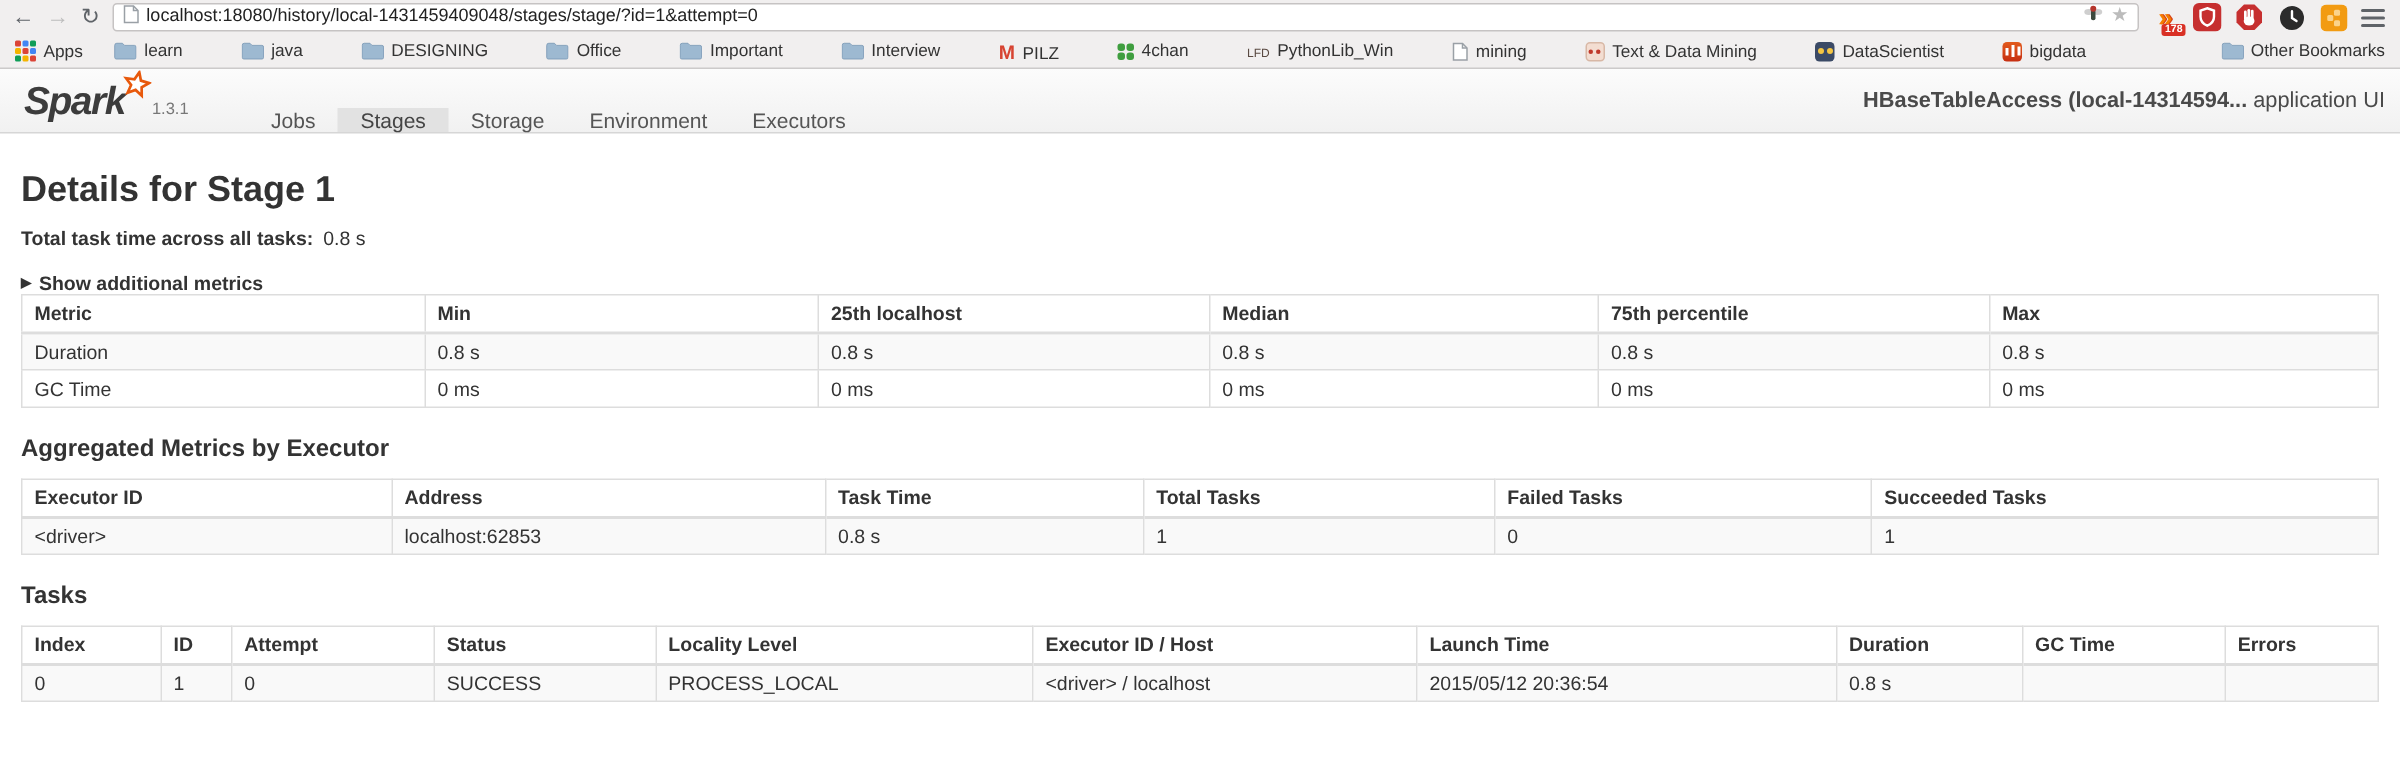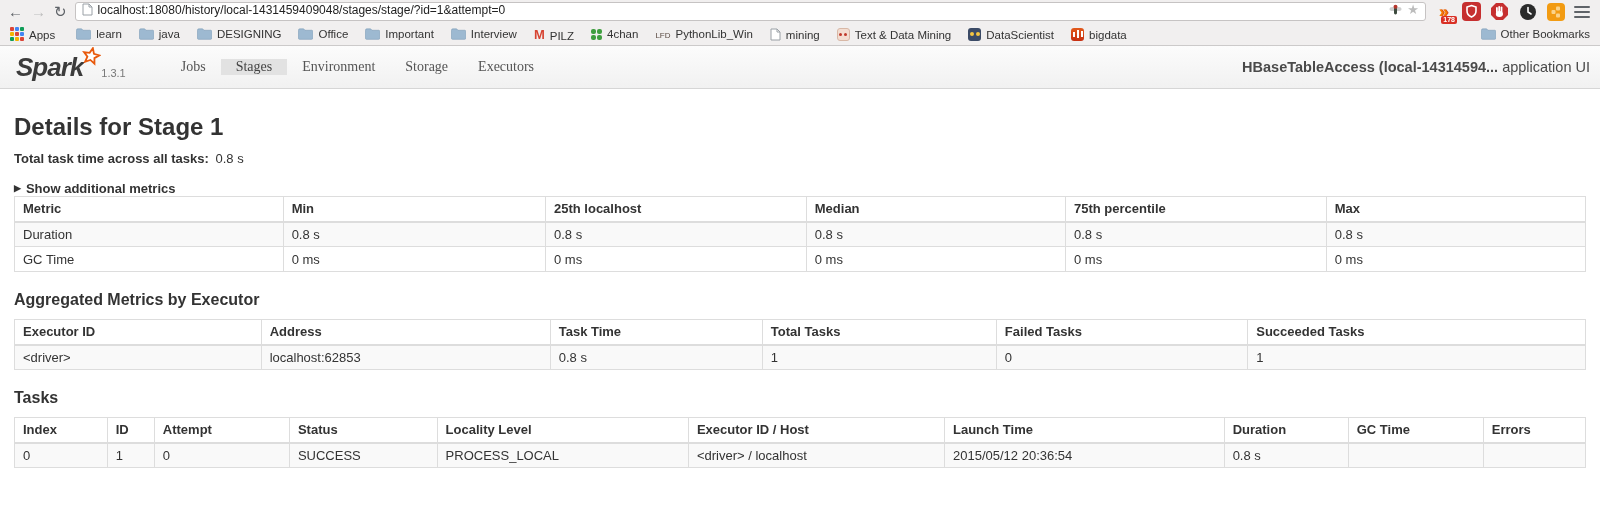--- a/index.html
+++ b/index.html
@@ -55,21 +55,21 @@
 
   
   .spark-header { height:43px; background:linear-gradient(#fcfcfc,#f1f1f1);
                   border-bottom:1px solid #d6d6d6; display:flex; align-items:stretch;
                   padding:0 0 0 16px; }
   .logo-wrap { display:flex; align-items:center; margin-right:40px; }
   .logo-text { position:relative; font-size:26px; font-weight:bold; font-style:italic;
                color:#3c3c3c; letter-spacing:-1px; padding-right:14px; }
   .logo-star { position:absolute; top:-9px; right:-4px; }
   .logo-version { font-size:11px; color:#777; margin-left:4px; margin-top:12px; }
-  .spark-nav { display:flex; list-style:none; align-items:center;font-family:Liberation Serif, serif; }
+  .spark-nav { display:flex; list-style:none; align-items:flex-end; }
   .spark-nav li { display:flex; align-items:center; padding:0 15px; font-size:14px;
                   color:#555; cursor:pointer; }
   .spark-nav li.active { background:#e2e2e2; color:#444; }
   .app-title { margin-left:auto; display:flex; align-items:center; padding-right:10px;
                font-size:14.5px; color:#4a4a4a; white-space:nowrap; }
   .app-title b { font-weight:bold; }
   .app-title span { margin-left:4px; }
 
   
   .content { padding:0 14px; color:#333; }
@@ -179,21 +179,21 @@
           <i style="background:#0f9d58"></i>
         <i style="background:#f4b400"></i>
           <i style="background:#db4437"></i>
           <i style="background:#4285f4"></i>
         <i style="background:#0f9d58"></i>
           <i style="background:#f4b400"></i>
           <i style="background:#db4437"></i>
       </span>
       <span>Apps</span>
     </span>
-    <span id="bookmark-items" style="display:flex;align-items:center;gap:17px">
+    <span id="bookmark-items" style="display:flex;align-items:center;gap:39px">
         <span class="bm-item">
           <span class="bm-ico">
             <svg width="15" height="12" viewBox="0 0 16 12">
               <path d="M0.5 2 q0-1.5 1.5-1.5 h4 l1.5 1.5 h7 q1.2 0 1.2 1.2 v7.3 q0 1.2-1.2 1.2 h-12.8 q-1.2 0-1.2-1.2 z" fill="#9db9d1" stroke="#7a99b5" stroke-width="0.6"></path>
             </svg>
           </span>
           <span>learn</span>
         </span>
         <span class="bm-item">
           <span class="bm-ico">
@@ -316,22 +316,22 @@
         <svg width="20" height="20" viewBox="0 0 20 20">
             <path d="M10 1 l2.2 5.2 5.6 0.5 -4.2 3.7 1.2 5.5 -4.8-2.9 -4.8 2.9 1.2-5.5 -4.2-3.7 5.6-0.5 z" fill="#fff" stroke="#e8590c" stroke-width="1.8" transform="rotate(12 10 10)"></path>
           </svg>
       </span>
     </span>
     <span class="logo-version">1.3.1</span>
   </div>
   <ul class="spark-nav" id="spark-nav">
       <li>Jobs</li>
       <li class="active">Stages</li>
+      <li>Storage</li>
       <li>Environment</li>
-      <li>Storage</li>
       <li>Executors</li>
     </ul>
   <div class="app-title">
     <b>HBaseTableAccess (local-14314594...</b>
     <span>application UI</span>
   </div>
 </div>
 
 <div class="content">
   <div class="page-title">Details for Stage 1</div>

